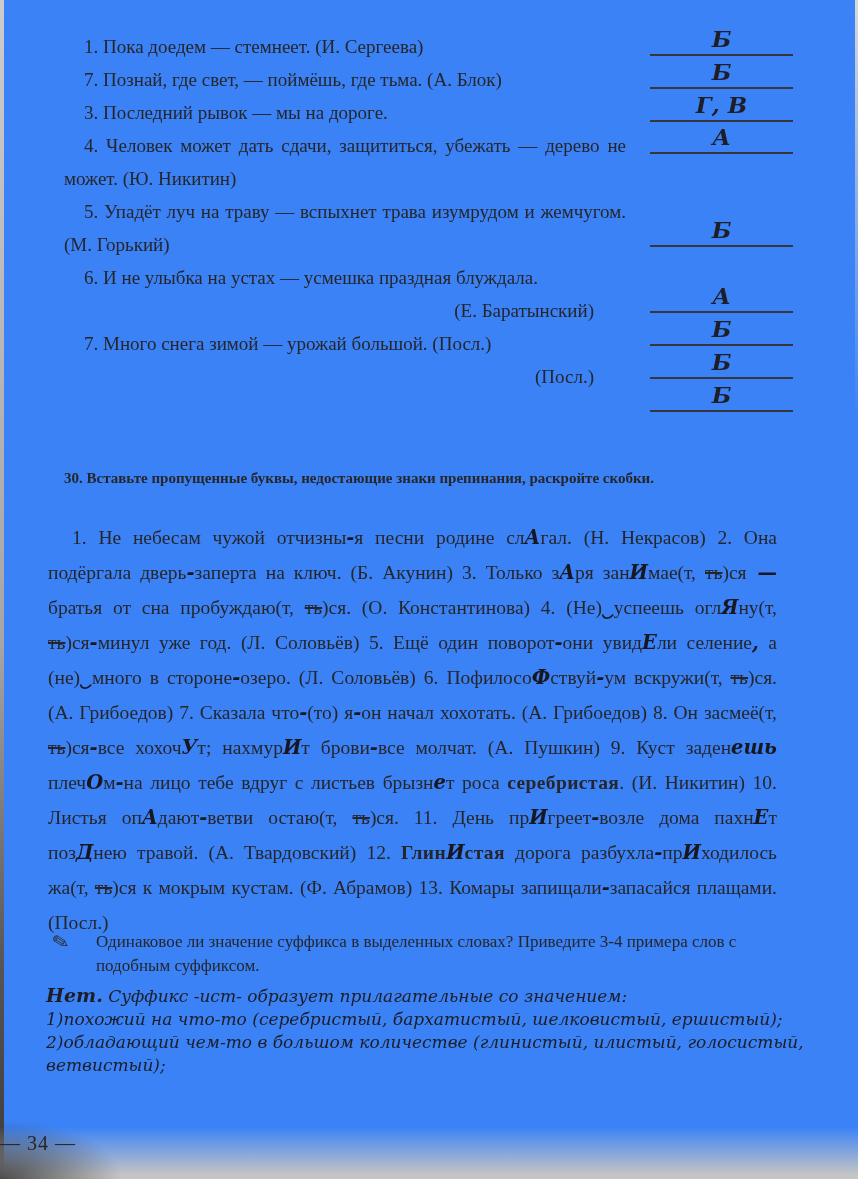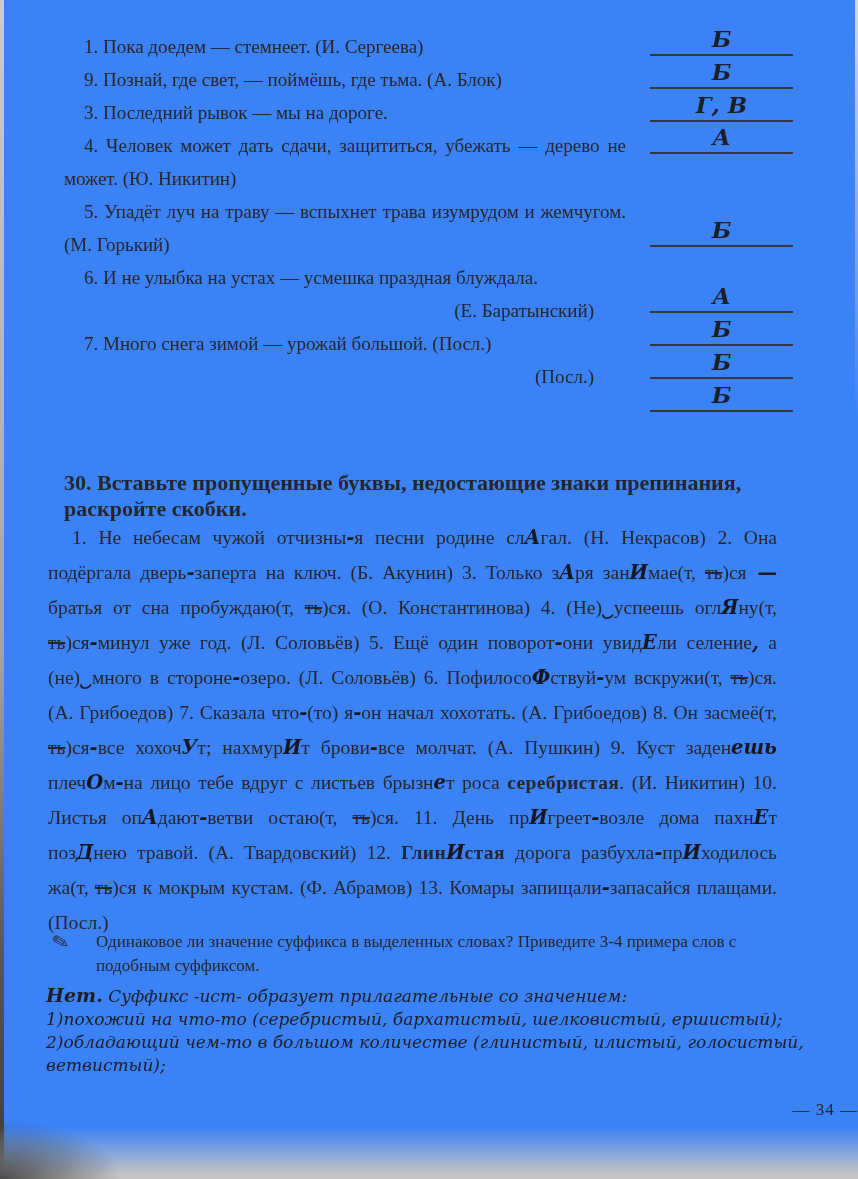--- a/index.html
+++ b/index.html
@@ -21,55 +21,55 @@
   .s-item{text-align:justify;text-indent:20px;}
   .attrib{display:block;text-align:right;text-indent:0;padding-right:32px;}
 
   
   .ans{position:absolute;left:650px;width:143px;height:30px;border-bottom:2px solid #36363c;
        text-align:center;}
   .hl{font-family:"DejaVu Serif", serif;font-style:italic;font-weight:bold;
       font-size:23px;color:#1e1e26;line-height:30px;}
 
   
-  .h30{position:absolute;top:470px;left:64px;width:732px;font-weight:bold;font-size:22px;}
+  .h30{position:absolute;top:470px;left:64px;width:732px;font-weight:bold;font-size:15px;}
 
   
   .ex-text{position:absolute;top:520px;left:48px;width:729px;font-size:19.5px;
            line-height:35px;text-align:justify;text-indent:24px;}
   .seg-print{}
   .seg-hand{font-family:"DejaVu Serif", serif;font-style:italic;font-weight:600;color:#17171f;}
   .seg-strike{text-decoration:line-through;text-decoration-thickness:2px;}
   .seg-bold{font-weight:bold;letter-spacing:.4px;}
 
   
   .qblock{position:absolute;top:930px;left:56px;width:726px;font-size:17px;line-height:24px;}
   .pencil{position:absolute;left:-4px;top:0;font-size:20px;color:#2c2c31;transform:rotate(-12deg);}
   .qtext{margin-left:40px;}
 
   
   .wans{position:absolute;top:984px;left:46px;width:764px;font-family:"DejaVu Serif", serif;
         font-style:italic;font-size:17px;line-height:23px;color:#1d1d25;}
   .wlead{font-weight:bold;font-size:19px;}
 
-  .pagenum{position:absolute;top:1100px;left:0;width:100%;text-align:right;
-           font-size:17px;letter-spacing:1px;}
+  .pagenum{position:absolute;top:1132px;left:0;width:100%;text-align:left;
+           font-size:20px;letter-spacing:1px;}
 </style>
 </head>
 <body>
 
 <div class="page">
   <div class="edge-left"></div>
   <div class="edge-right"></div>
   <div class="edge-bottom"></div>
   <div class="corner-blob"></div>
 
   <div class="slist">
     <div class="s-item"><span>1. Пока доедем — стемнеет. (И. Сергеева)</span></div>
-    <div class="s-item"><span>9. Познай, где свет, — поймёшь, где тьма. (А. Блок)</span></div>
+    <div class="s-item"><span>7. Познай, где свет, — поймёшь, где тьма. (А. Блок)</span></div>
     <div class="s-item"><span>3. Последний рывок — мы на дороге.</span></div>
     <div class="s-item"><span>4. Человек может дать сдачи, защититься, убежать — дерево не может. (Ю. Никитин)</span></div>
     <div class="s-item"><span>5. Упадёт луч на траву — вспыхнет трава изумрудом и жемчугом. (М. Горький)</span></div>
     <div class="s-item"><span>6. И не улыбка на устах — усмешка праздная блуждала.</span><span class="attrib">(Е. Баратынский)</span></div>
     <div class="s-item"><span>7. Много снега зимой — урожай большой. (Посл.)</span></div>
     <div class="s-item"><span class="attrib">(Посл.)</span></div>
   </div>
 
   <div class="ans" style="top:24px"><span class="hl">Б</span></div>
   <div class="ans" style="top:57px"><span class="hl">Б</span></div>

